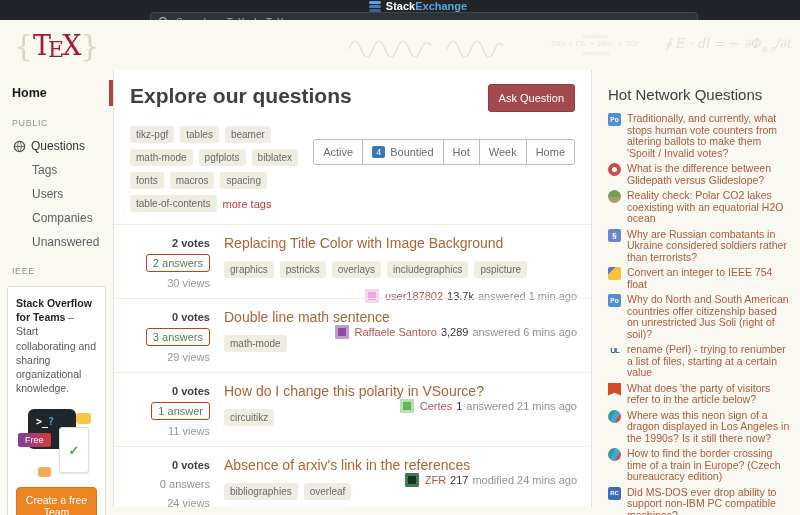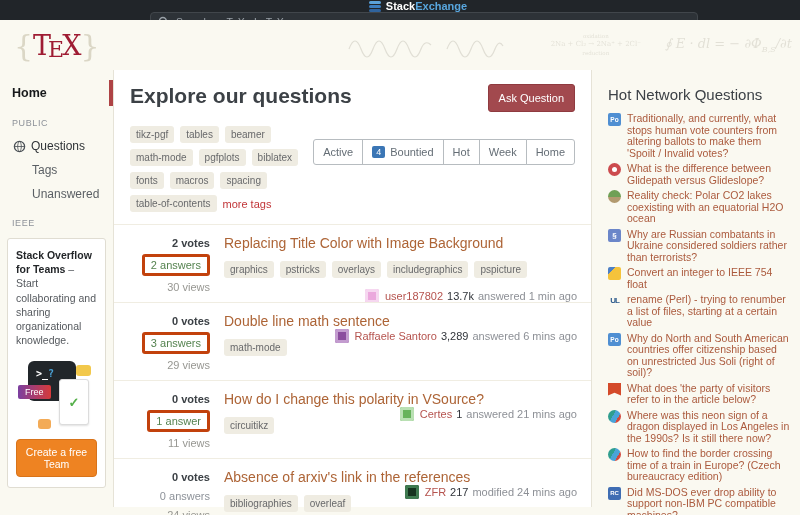--- a/index.html
+++ b/index.html
@@ -81,21 +81,21 @@
   .fbtn { background:#fff; border:1px solid #b7bcc0; color:#646d75; font-size:11px; padding:6px 9px; margin-left:-1px;
     cursor:pointer; display:flex; align-items:center; gap:5px; white-space:nowrap; }
   .fbtn:first-child { border-radius:3px 0 0 3px; margin-left:0; }
   .fbtn:last-child { border-radius:0 3px 3px 0; }
   .fbadge { background:#3b76b5; color:#fff; font-size:9px; padding:1px 4px; border-radius:2px; }
 
   
   .qrow { position:relative; border-top:1px solid #f0ede2; display:flex; padding:9px 16px 9px 0; min-height:70px; }
   .stats { flex:0 0 96px; display:flex; flex-direction:column; align-items:flex-end; gap:5px; padding-top:3px; }
   .votes { font-size:11px; font-weight:600; color:#3b4045; }
-  .apill { font-size:11px; color:#54824f; border:3px solid #c2410c; border-radius:3px; padding:2px 6px; }
+  .apill { font-size:11px; color:#54824f; border:1px solid #c2410c; border-radius:3px; padding:2px 6px; }
   .apill.plain { color:#8d9299; border:none; padding:2px 0;margin-left:21px; }
   .views { font-size:11px; color:#979792; }
   .qbody { flex:1; padding-left:14px; }
   .qtitle { font-size:14px; color:#ad6436; line-height:1.25; cursor:pointer; display:inline-block; }
   .qtags { display:flex; gap:6px; margin-top:8px; }
   .attrib { position:absolute; right:14px; top:26px; display:flex; align-items:center; gap:4px; font-size:11px; white-space:nowrap; }
   .attrib.low { top:64px; }
   .avatar { width:14px; height:14px; border-radius:2px; margin-right:2px; cursor:pointer; }
   .av1 { background:#eba8dd; box-shadow:inset 0 0 0 3px #f6d7f0; }
   .av2 { background:#8b4d9e; box-shadow:inset 0 0 0 3px #c39ccf; }
@@ -187,20 +187,22 @@
     </div>
     <div class="nav-sec">PUBLIC</div>
     <div class="nav-item with-ico">
       <svg width="13" height="13" viewBox="0 0 16 16">
         <circle cx="8" cy="8" r="6.3" fill="none" stroke="#4b5156" stroke-width="1.6"></circle>
         <path d="M1.7 8 h12.6 M8 1.7 c3 2.4 3 10.2 0 12.6 M8 1.7 c-3 2.4 -3 10.2 0 12.6" fill="none" stroke="#4b5156" stroke-width="1"></path>
       </svg>
       <span>Questions</span>
     </div>
     <div class="nav-item">Tags</div>
+    <div class="nav-item">Users</div>
+    <div class="nav-item">Companies</div>
     <div class="nav-item">Unanswered</div>
     <div class="nav-sec">IEEE</div>
 
     <div class="teams-card">
       <div class="txt">
         <b>Stack Overflow for Teams</b><span> – Start collaborating and sharing organizational knowledge.</span>
       </div>
       <div class="illus">
         <div class="term"><span>&gt;_</span><span class="q">?</span></div>
         <div class="bub1"></div>
@@ -365,32 +367,32 @@
       <span class="sico ic-law">
           <span>§</span>
         </span>
       <span class="txt">Why are Russian combatants in Ukraine considered soldiers rather than terrorists?</span>
     </div>
     <div class="hot-item">
       <span class="sico ic-golf"></span>
       <span class="txt">Convert an integer to IEEE 754 float</span>
     </div>
     <div class="hot-item">
+      <span class="sico ic-politics">
+          <span>Po</span>
+        </span>
+      <span class="txt">Why do North and South American countries offer citizenship based on unrestricted Jus Soli (right of soil)?</span>
+    </div>
+    <div class="hot-item">
       <span class="sico ic-unix">
           <span>UL</span>
         </span>
       <span class="txt">rename (Perl) - trying to renumber a list of files, starting at a certain value</span>
     </div>
     <div class="hot-item">
-      <span class="sico ic-politics">
-          <span>Po</span>
-        </span>
-      <span class="txt">Why do North and South American countries offer citizenship based on unrestricted Jus Soli (right of soil)?</span>
-    </div>
-    <div class="hot-item">
       <span class="sico ic-chinese"></span>
       <span class="txt">What does 'the party of visitors refer to in the article below?</span>
     </div>
     <div class="hot-item">
       <span class="sico ic-travel"></span>
       <span class="txt">Where was this neon sign of a dragon displayed in Los Angeles in the 1990s? Is it still there now?</span>
     </div>
     <div class="hot-item">
       <span class="sico ic-travel"></span>
       <span class="txt">How to find the border crossing time of a train in Europe? (Czech bureaucracy edition)</span>

